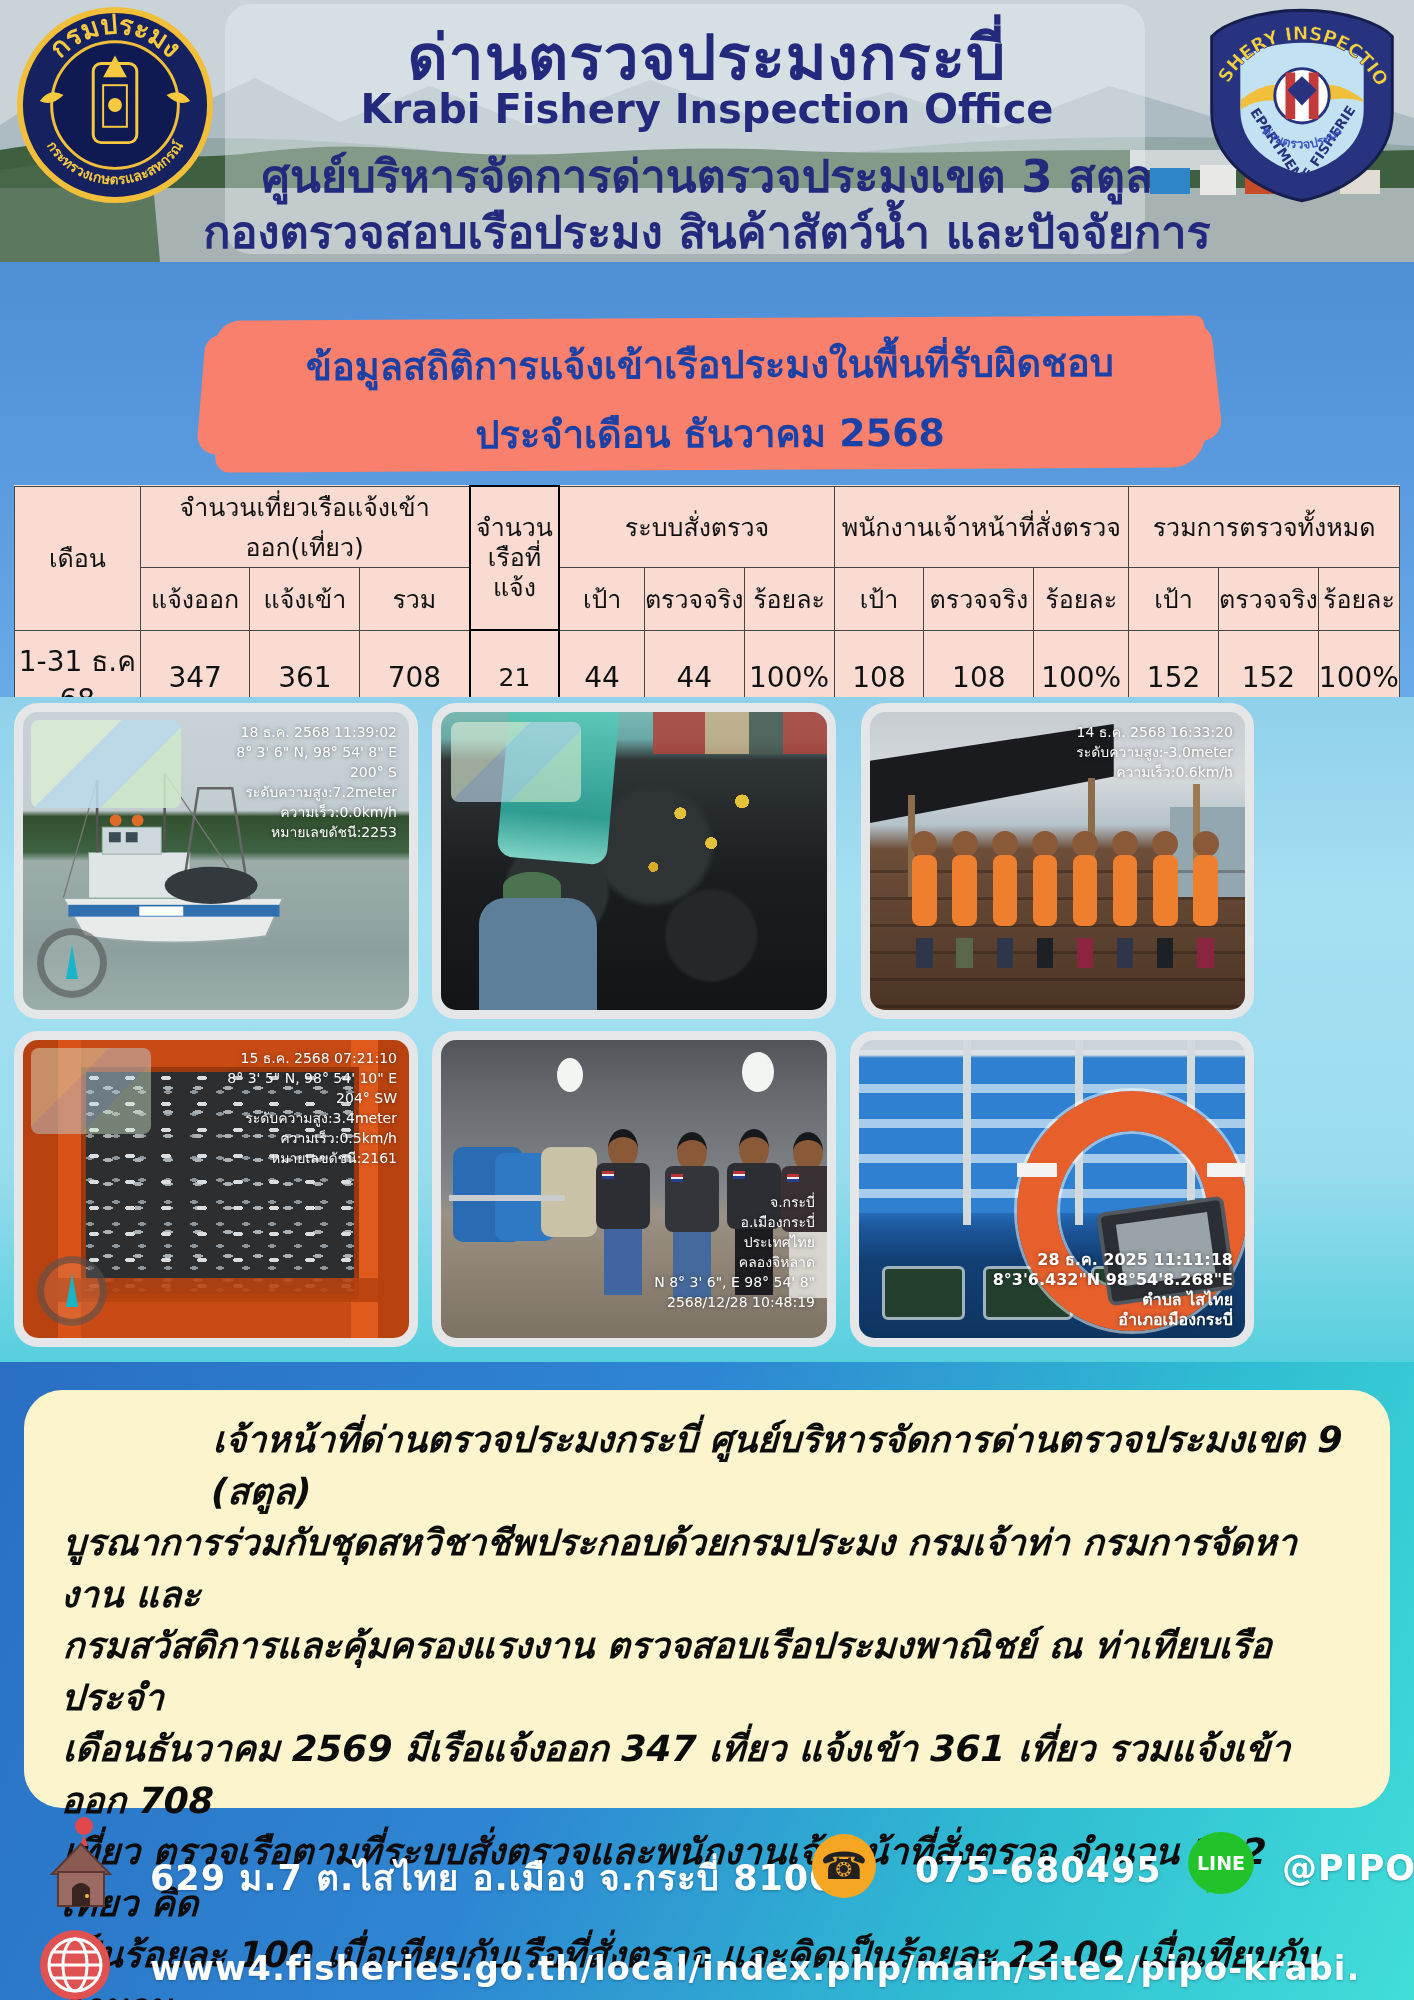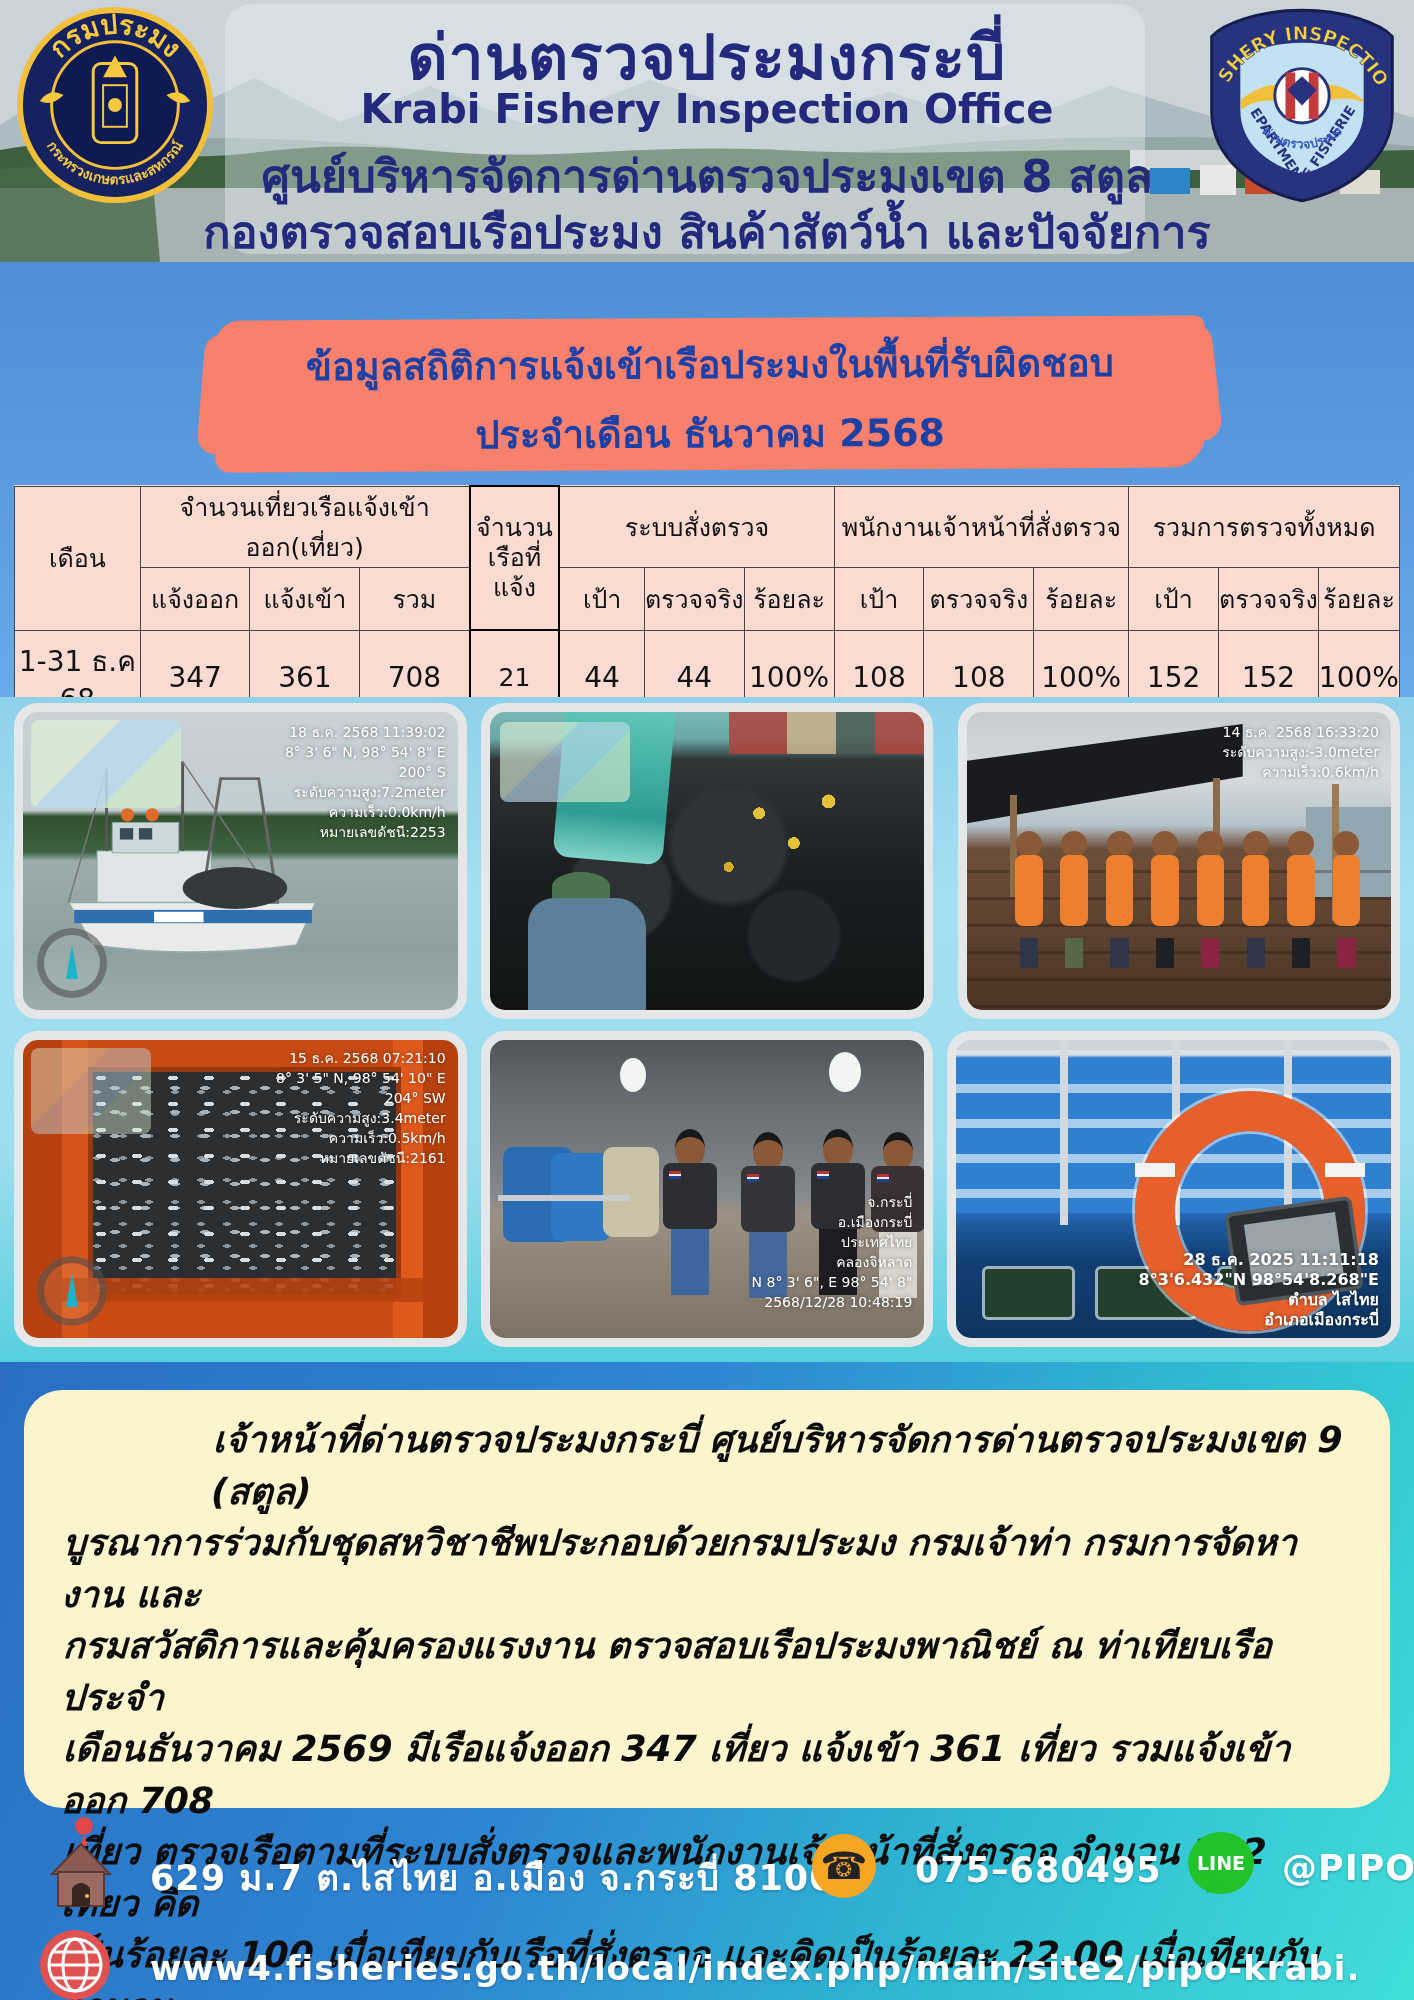--- a/index.html
+++ b/index.html
@@ -35,21 +35,21 @@
   .stats td,.stats th{border:1.5px solid #454545;text-align:center;vertical-align:middle;
     font-weight:normal;padding:0;}
   .stats .gh{font-size:25px;height:48px;}
   .stats .sh{font-size:25px;height:62px;margin-top:12px;}
   .stats .dv{font-size:28px;height:92px;}
   .stats .vessels{border:2.5px solid #000;font-size:25px;}
   .pre{white-space:pre-line;line-height:30px;}
   
   .photo-zone{position:absolute;left:0;top:697px;width:1414px;height:668px;
     background:linear-gradient(180deg,#8fd0ea 0%,#a5dff2 30%,#9adcee 70%,#55cfdd 100%);}
-  .grid{position:absolute;left:14px;top:6px;width:1386px;display:grid;
+  .grid{position:absolute;left:14px;top:6px;width:1240px;display:grid;
     grid-template-columns:repeat(3,1fr);grid-auto-rows:316px;gap:12px 14px;}
   .photo{position:relative;border:9px solid #e5e6e8;border-radius:24px;overflow:hidden;background:#555;}
   .ov{position:absolute;color:#fff;font-size:14px;line-height:20px;font-weight:500;
     text-shadow:0 0 4px rgba(0,0,0,.55);z-index:6;}
   .ovr{text-align:right;}
   .mapinset{position:absolute;border-radius:8px;z-index:4;opacity:.88;
     background:linear-gradient(135deg,#d9ecd4 0 38%,#bcd9ea 38% 66%,#cfe7cb 66%);}
   .compass{position:absolute;width:56px;height:56px;border-radius:50%;z-index:5;
     border:7px solid rgba(70,70,70,.55);background:rgba(255,255,255,.10);}
   .compass:after{content:"";position:absolute;left:50%;top:4px;margin-left:-6px;width:0;height:0;
@@ -215,21 +215,21 @@
       <text fill="#27337f" font-size="14" font-weight="bold">
         <textPath href="#bRight" startOffset="50%" text-anchor="middle">OF FISHERIES</textPath>
       </text>
       <text fill="#3a57c4" font-size="13" font-weight="bold">
         <textPath href="#bMid" startOffset="50%" text-anchor="middle">ด่านตรวจประมง</textPath>
       </text>
     </svg>
 
     <div class="htext t1">ด่านตรวจประมงกระบี่</div>
     <div class="htext t2">Krabi Fishery Inspection Office</div>
-    <div class="htext t3">ศูนย์บริหารจัดการด่านตรวจประมงเขต 8 สตูล</div>
+    <div class="htext t3">ศูนย์บริหารจัดการด่านตรวจประมงเขต 3 สตูล</div>
     <div class="htext t4">กองตรวจสอบเรือประมง สินค้าสัตว์น้ำ และปัจจัยการผลิต</div>
   </div>
 
   <div class="band"></div>
 
   <div class="banner">
     <div class="bl bl1">ข้อมูลสถิติการแจ้งเข้าเรือประมงในพื้นที่รับผิดชอบ</div>
     <div class="bl bl2">ประจำเดือน ธันวาคม 2568</div>
   </div>
 

